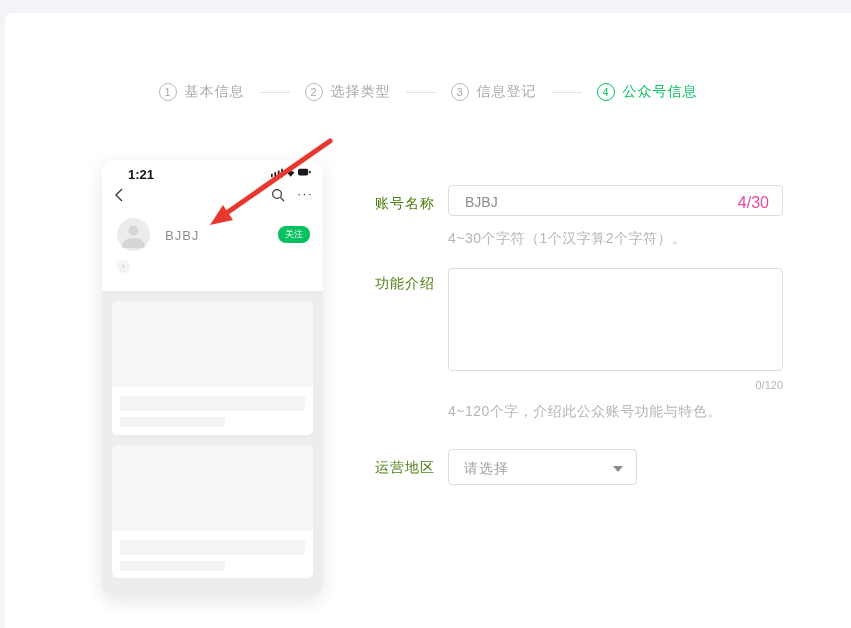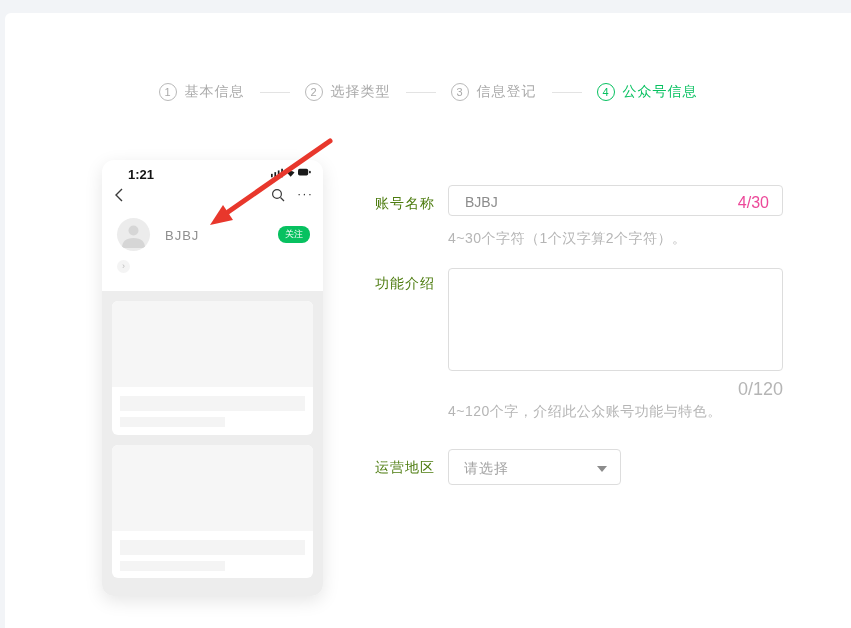--- a/index.html
+++ b/index.html
@@ -89,24 +89,24 @@
 
   .textarea-wrap{
     position:absolute;left:443px;top:255px;width:335px;height:103px;
     border:1px solid #dddddd;border-radius:4px;box-sizing:border-box;background:#fff;
   }
   .textarea-wrap textarea{
     width:100%;height:100%;border:0;outline:none;resize:none;box-sizing:border-box;
     padding:8px 12px;font-size:14px;color:#8c8c8c;background:transparent;
     font-family:"Liberation Sans","DejaVu Sans",sans-serif;
   }
-  .ta-counter{position:absolute;left:443px;top:366px;width:335px;text-align:right;font-size:18px;color:#b5b5b5;}
+  .ta-counter{position:absolute;left:443px;top:366px;width:335px;text-align:right;font-size:11px;color:#b5b5b5;}
 
   .select{
-    position:absolute;left:443px;top:436px;width:173px;height:36px;
+    position:absolute;left:443px;top:436px;width:189px;height:36px;
     border:1px solid #dddddd;border-radius:4px;box-sizing:border-box;background:#fff;cursor:pointer;
   }
   .select .sel-text{position:absolute;left:15px;top:10px;font-size:14px;color:#a3a3a3;letter-spacing:1px;}
   .caret{
     position:absolute;right:13px;top:16px;width:0;height:0;
     border-left:5px solid transparent;border-right:5px solid transparent;
     border-top:6px solid #8c8c8c;
   }
 </style>
 </head>

